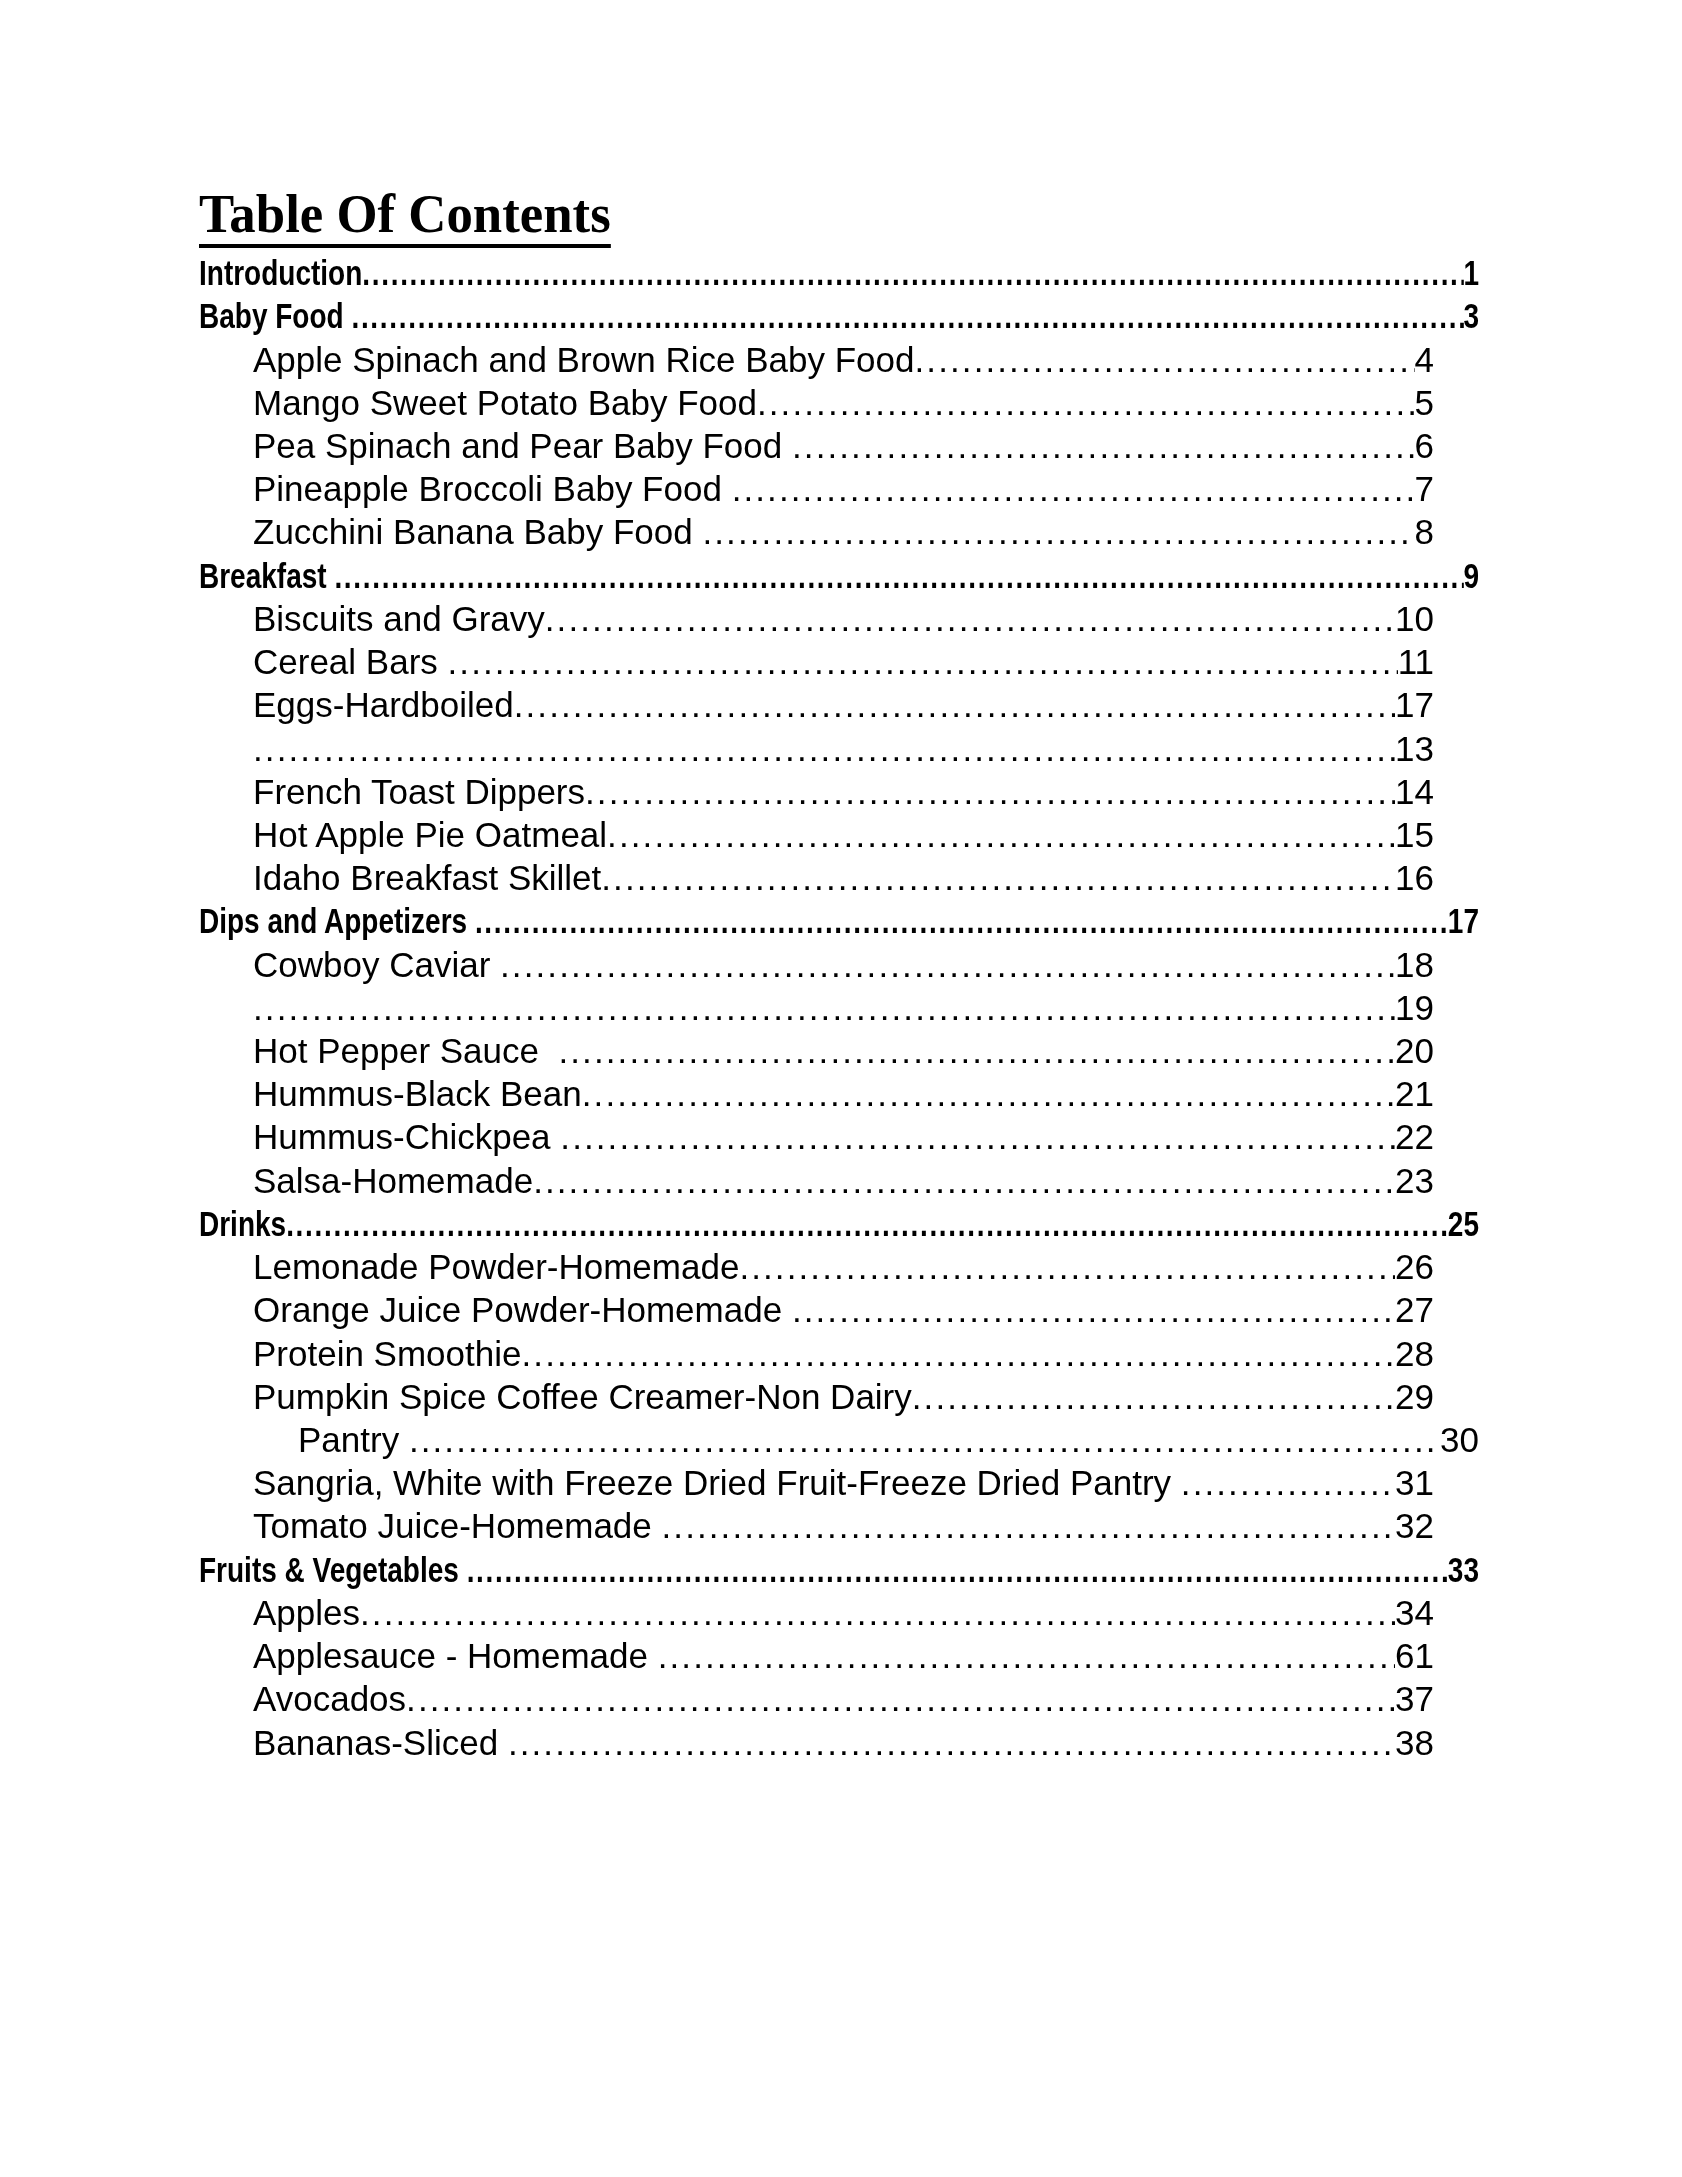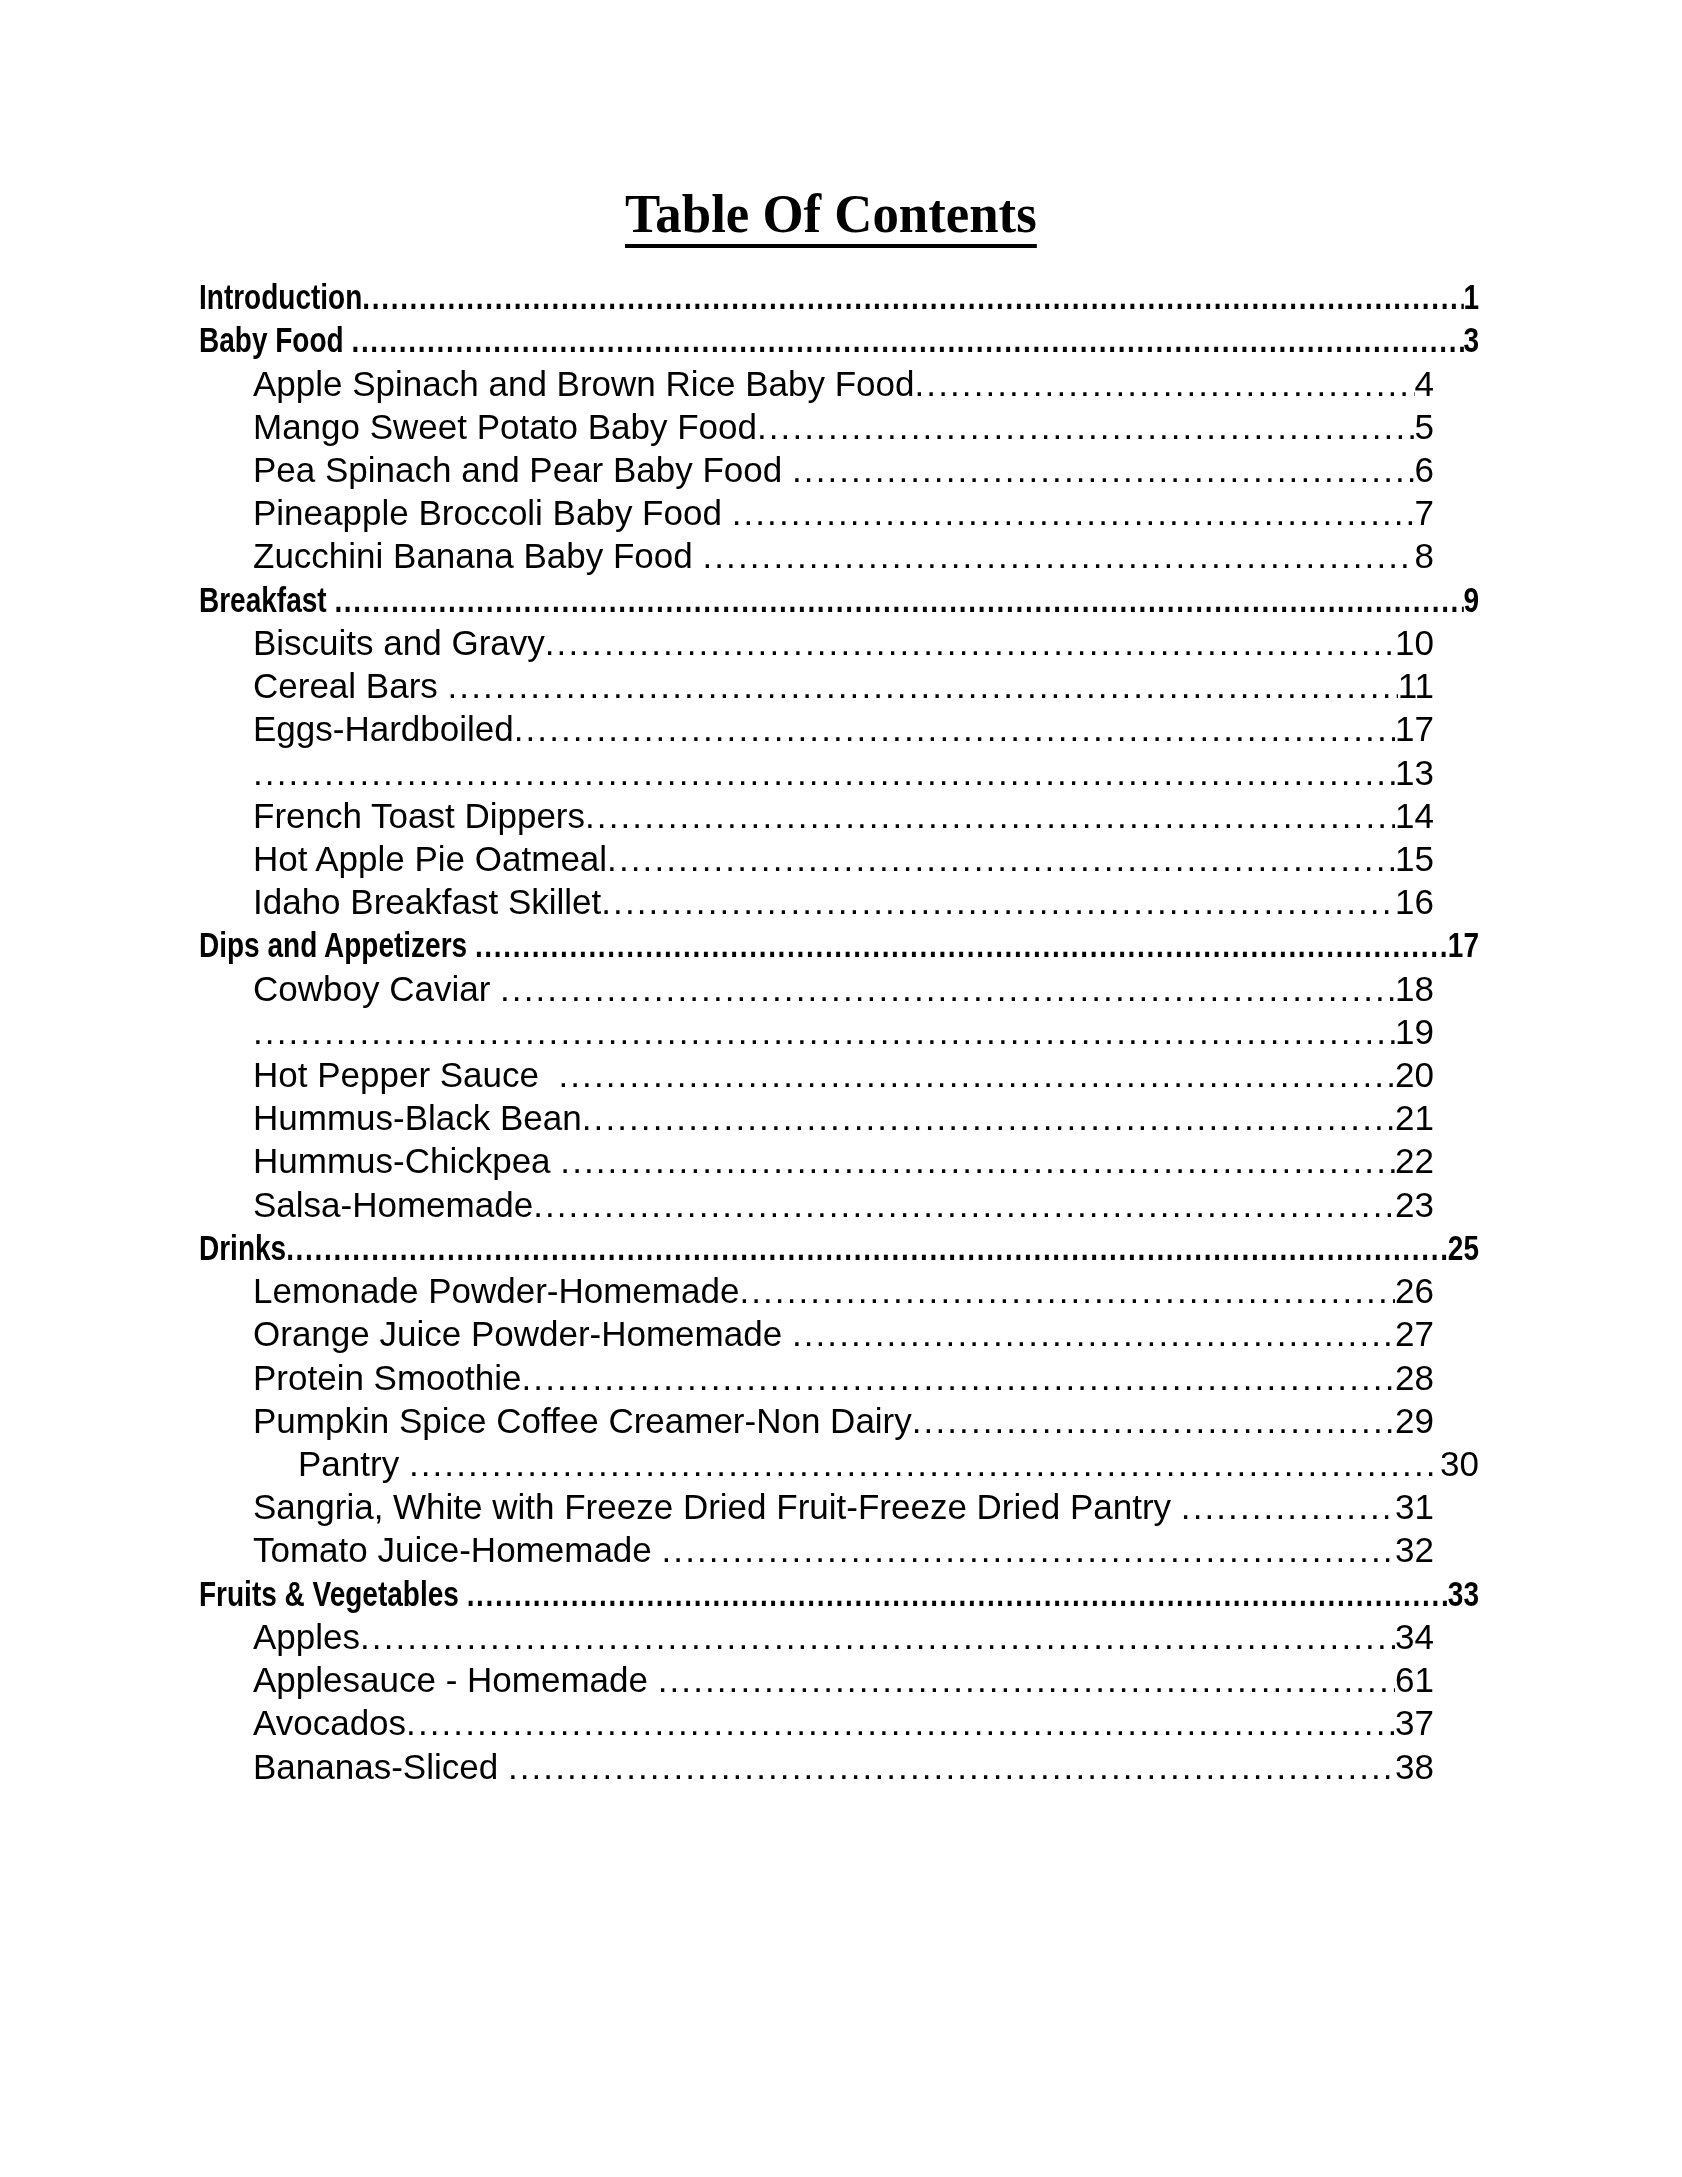--- a/index.html
+++ b/index.html
@@ -41,21 +41,21 @@
     letter-spacing: 0px;
     margin: 0 0 3.5px 0;
     padding: 0;
     display: inline-block;
     border-bottom: 4.3px solid #000;
     padding-bottom: 2.6px;
     transform: scaleX(0.96);
     transform-origin: left bottom;
     white-space: nowrap;
   }
-  .title-wrap { display: block; margin-bottom: 24px; text-align: center; }
+  .title-wrap { display: block; margin-bottom: 0; }
 
   
   .toc-line {
     display: flex;
     align-items: baseline;
     width: 100%;
     line-height: 1.235;
     margin: 0;
     padding: 0;
     white-space: nowrap;

